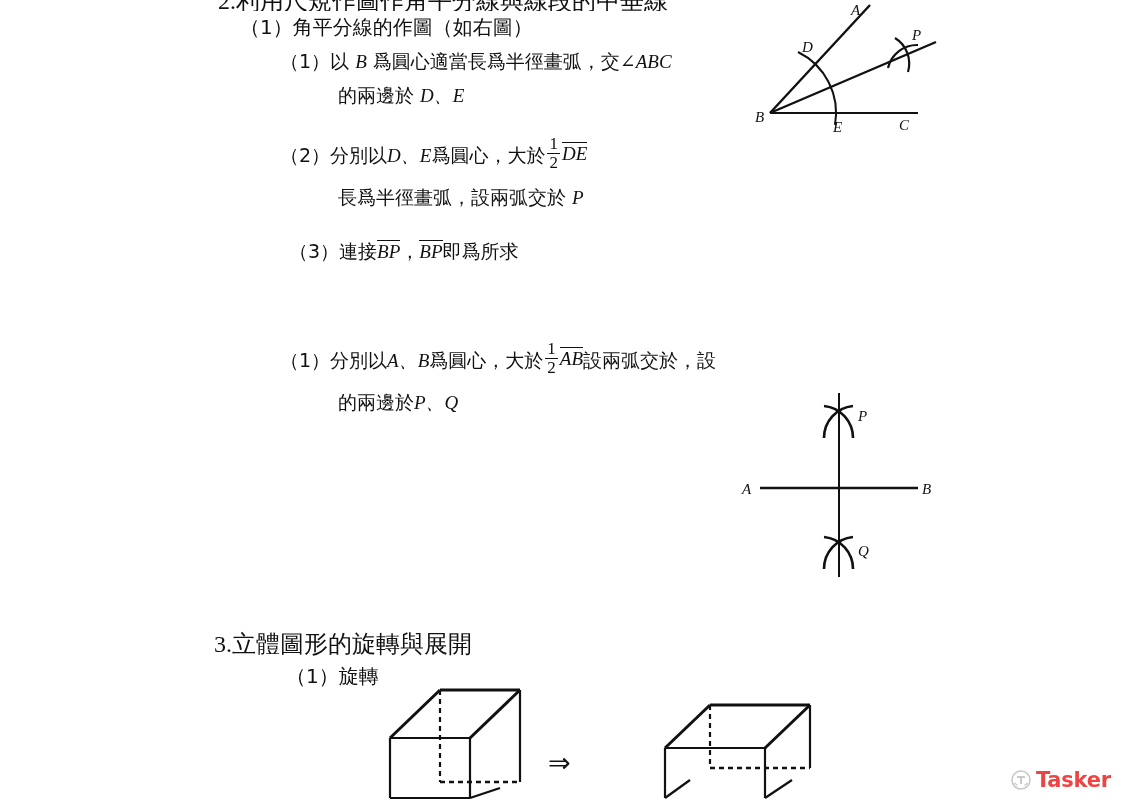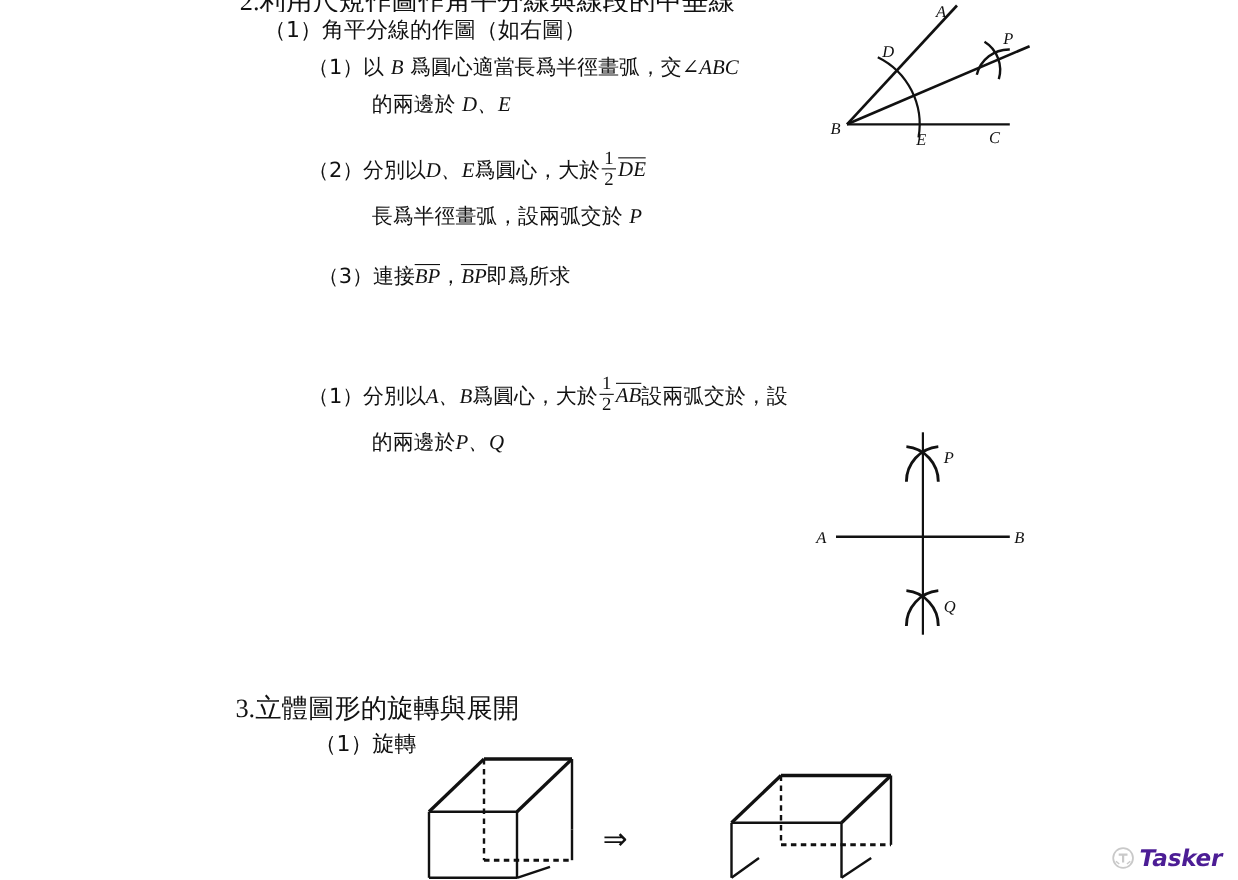--- a/index.html
+++ b/index.html
@@ -84,22 +84,21 @@
     display: flex;
     align-items: center;
     gap: 5px;
     color: #c9c9c9;
   }
   .watermark .wm-text {
     font-family: "DejaVu Sans", "Liberation Sans", sans-serif;
     font-size: 21px;
     font-weight: 700;
     letter-spacing: -0.2px;
-    color: #4c1d95;
-    font-style: italic;
+    color: #ef4444;
   }
 
   .clip-top {
     position: absolute;
     overflow: hidden;
   }
 </style>
 </head>
 <body>
 

